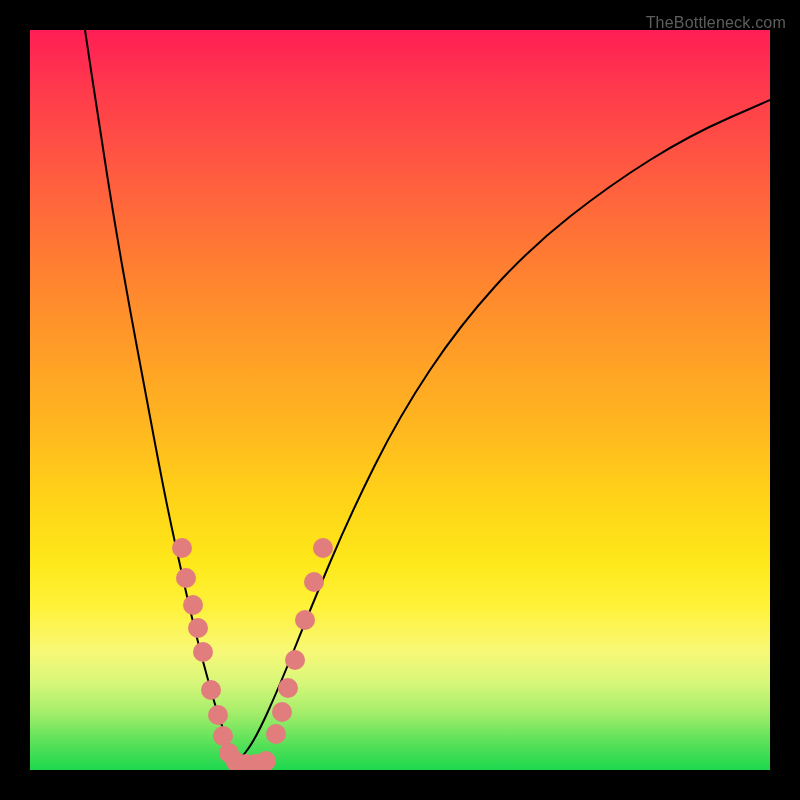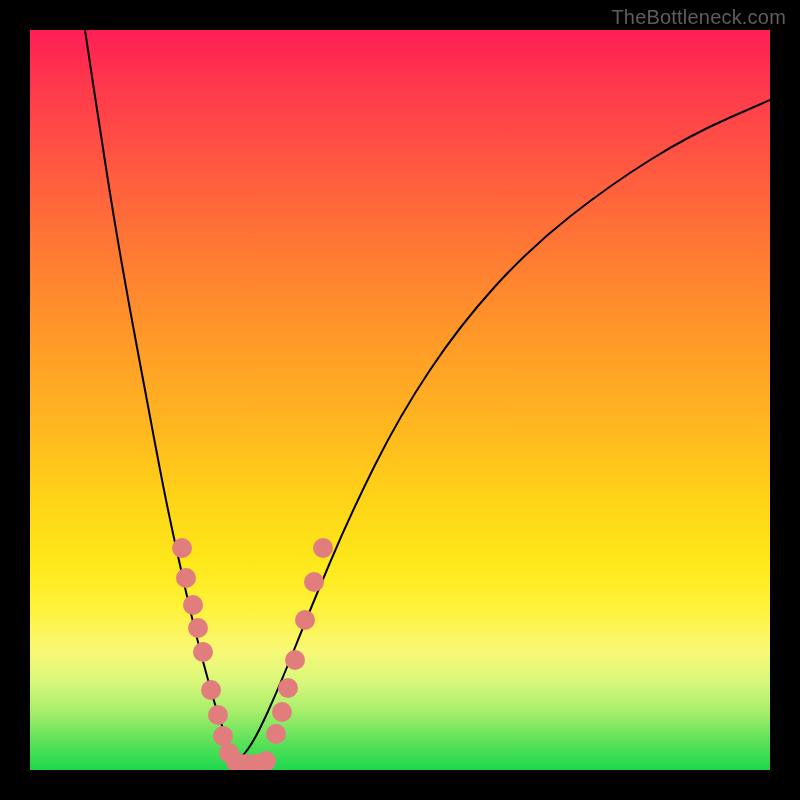--- a/index.html
+++ b/index.html
@@ -36,24 +36,24 @@
       #fff23a 78%,
       #f8f877 84%,
       #d9f77a 88%,
       #a8ee6b 92%,
       #5fe25a 96%,
       #1cd84e 100%
     );
   }
   .watermark {
     position: absolute;
-    top: 6px;
+    top: 14px;
     right: 14px;
     color: #5e5e5e;
-    font-size: 20px;
+    font-size: 16px;
     letter-spacing: 0.2px;
     user-select: none;
   }
   svg {
     position: absolute;
     left: 0;
     top: 0;
   }
   .curve {
     fill: none;

